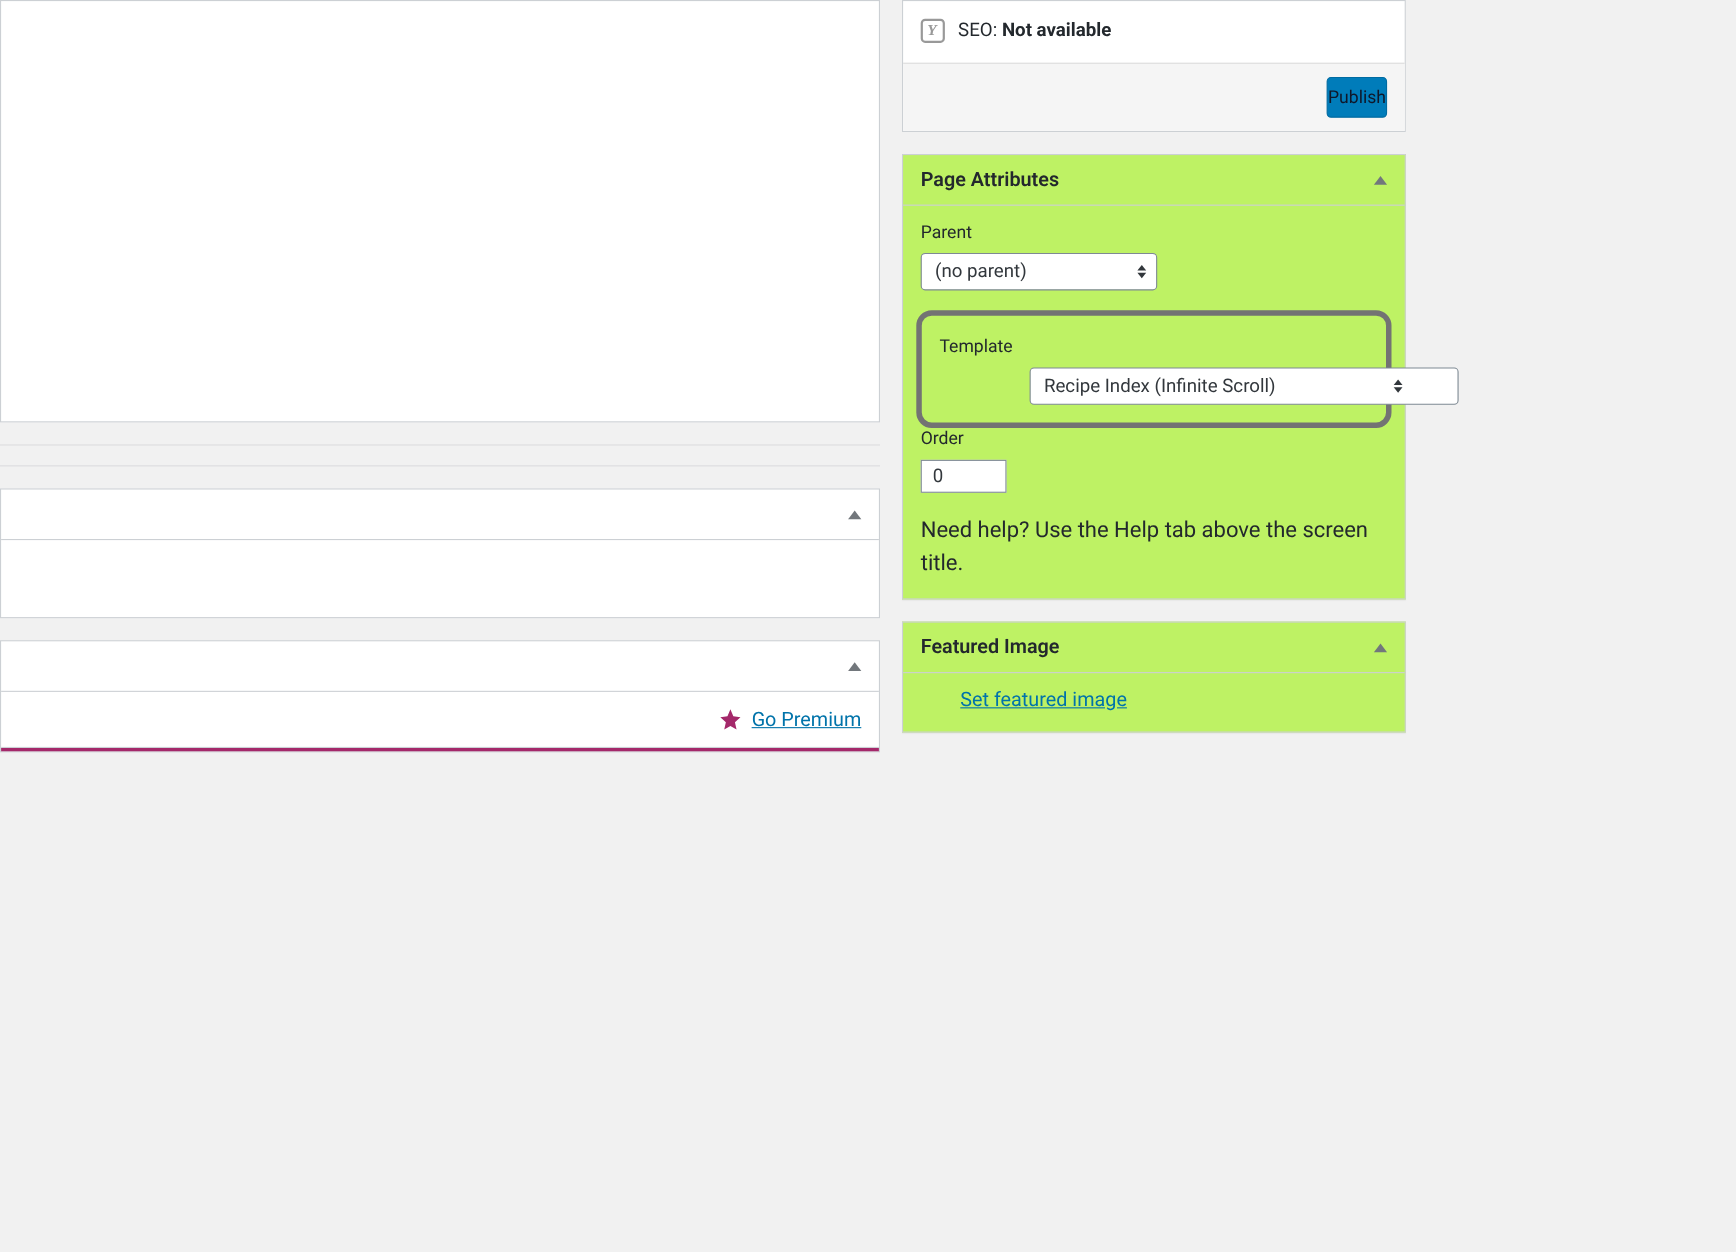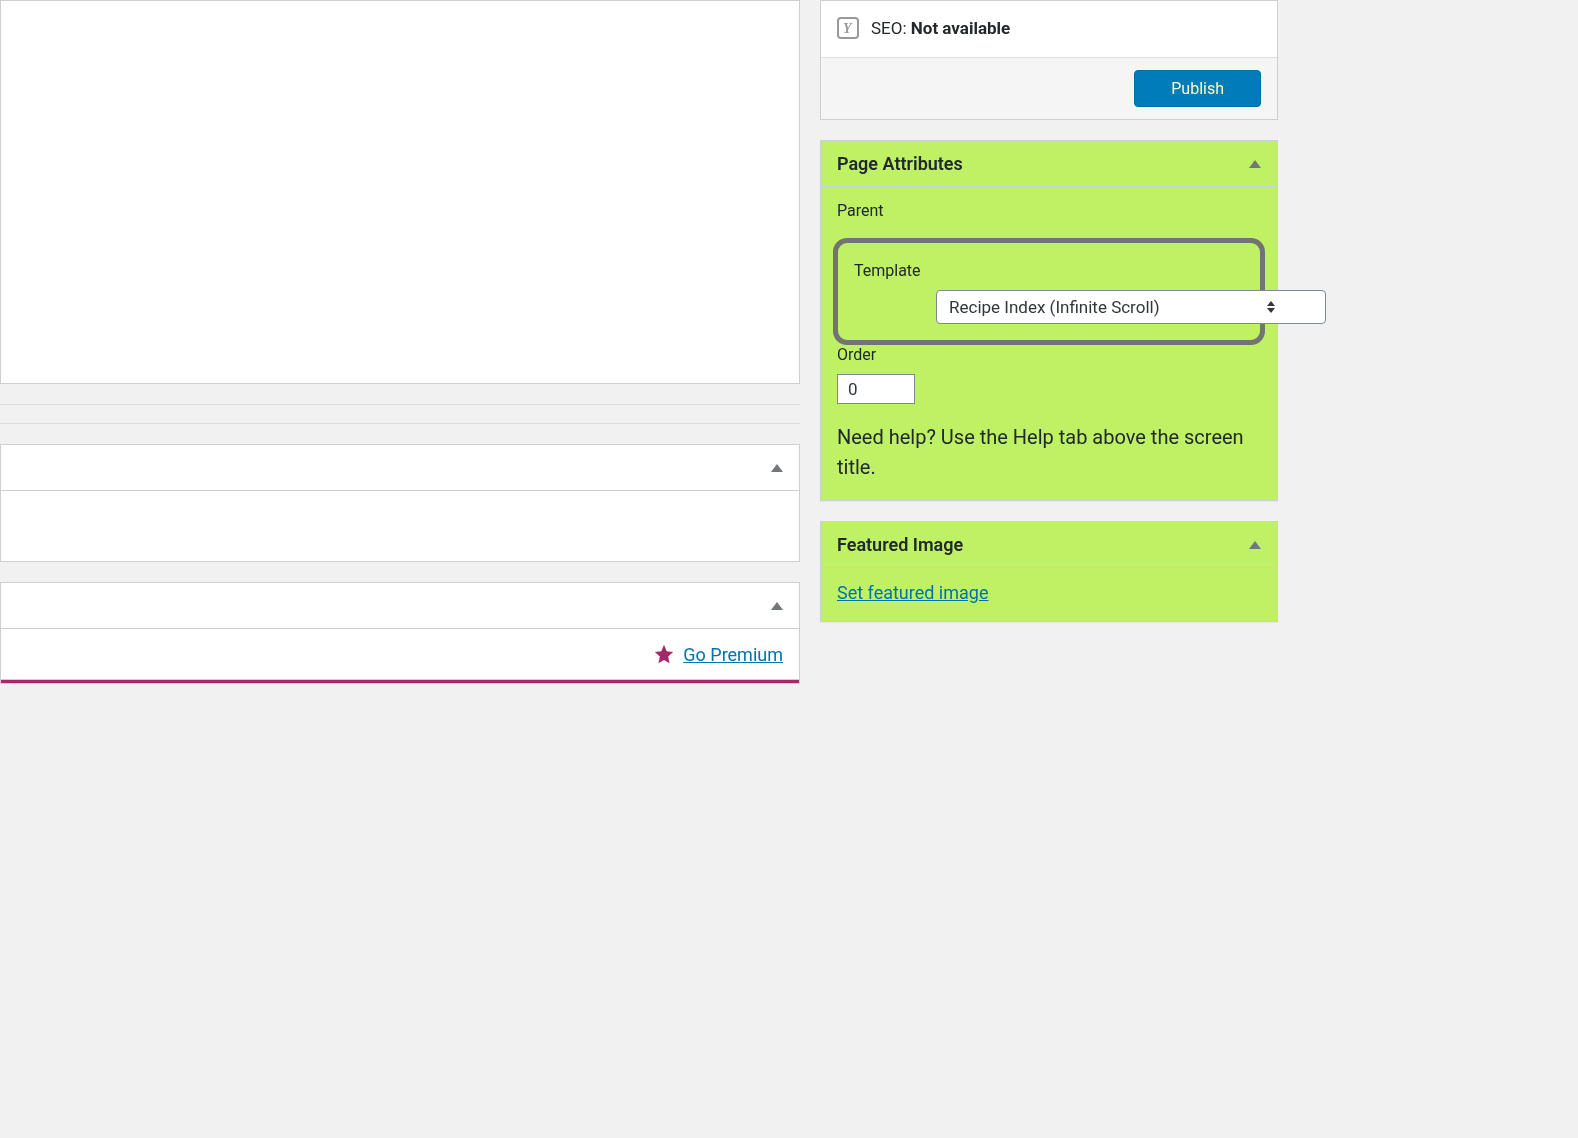--- a/index.html
+++ b/index.html
@@ -172,33 +172,34 @@
     .publish-actions {
       background: #f5f5f5;
       border-top: 1px solid #ddd;
       padding: 12px 16px;
       display: flex;
       justify-content: flex-end;
     }
     .button-primary {
       background: #007cba;
       border: 1px solid #006ba1;
-      color: #fef9c3;
+      color: #0f172a;
       font-size: 16px;
       font-weight: 400;
-      padding: 8px 36px;
+      padding: 8px 0;
       border-radius: 4px;
       cursor: pointer;
       font-family: inherit;
     }
     .link-primary {
       color: #0073aa;
       text-decoration: underline;
       font-size: 18px;
       cursor: pointer;
+      margin-left: 36px;
     }
     
     .main-spacer-top {
       height: 384px;
       background: #fff;
       border: 1px solid #ccd0d4;
     }
     .main-divider {
       height: 20px;
       background: #f1f1f1;
@@ -290,20 +291,26 @@
     </div>
 
     <div class="postbox">
       <div class="postbox-header">
         <span class="postbox-title">Page Attributes</span>
         <div class="toggle-indicator"></div>
       </div>
       <div class="postbox-body">
         <div class="field-group">
           <label class="field-label">Parent</label>
+          <div class="select-wrap" style="width:215px;">
+            <select class="custom-select" style="width:100%;">
+              <option>(no parent)</option>
+            </select>
+            <span class="select-arrows"></span>
+          </div>
         </div>
 
         <div class="highlight-box">
           <label class="field-label">Template</label>
           <div class="select-wrap template-select">
             <select class="custom-select template-select">
               <option>Recipe Index (Infinite Scroll)</option>
             </select>
             <span class="select-arrows"></span>
           </div>

